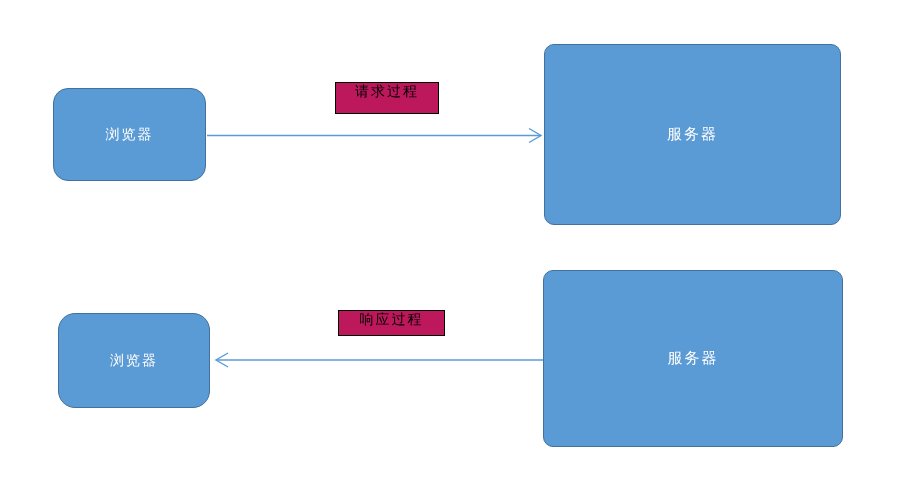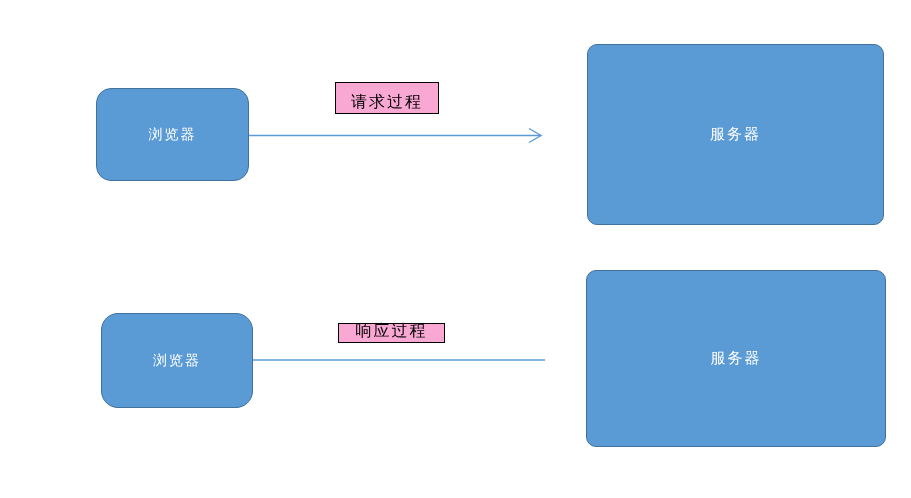--- a/index.html
+++ b/index.html
@@ -19,44 +19,43 @@
     position: absolute;
     background: #5B9BD5;
     border: 1.5px solid #41719C;
     color: #FFFFFF;
     display: flex;
     align-items: center;
     justify-content: center;
     font-size: 14px;
     letter-spacing: 2px;
     box-sizing: border-box;
-    margin-left: 43px;
   }
   .node-small { border-radius: 15px; }
   .node-large { border-radius: 10px; font-size: 15px; }
 
   .node-browser-top    { left: 53px;  top: 88px;  width: 153px; height: 93px; }
   .node-server-top     { left: 544px; top: 44px;  width: 297px; height: 181px; }
   .node-browser-bottom { left: 58px;  top: 313px; width: 152px; height: 95px;  border-radius: 17px; }
   .node-server-bottom  { left: 543px; top: 270px; width: 300px; height: 177px; }
 
   .edge-label {
     position: absolute;
-    background: #f9a8d4;
+    background: #be185d;
     border: 1px solid #000000;
     color: #000000;
     display: flex;
-    align-items: flex-end;
+    align-items: flex-start;
     justify-content: center;
-    font-size: 16px;
+    font-size: 14px;
     letter-spacing: 2px;
     box-sizing: border-box;
   }
   .label-request  { left: 335px; top: 82px;  width: 104px; height: 32px; }
-  .label-response { left: 338px; top: 323px; width: 107px; height: 20px; }
+  .label-response { left: 338px; top: 310px; width: 107px; height: 26px; }
 
   .arrow-layer {
     position: absolute;
     left: 0; top: 0;
     width: 911px;
     height: 498px;
     pointer-events: none;
   }
 </style>
 </head>

